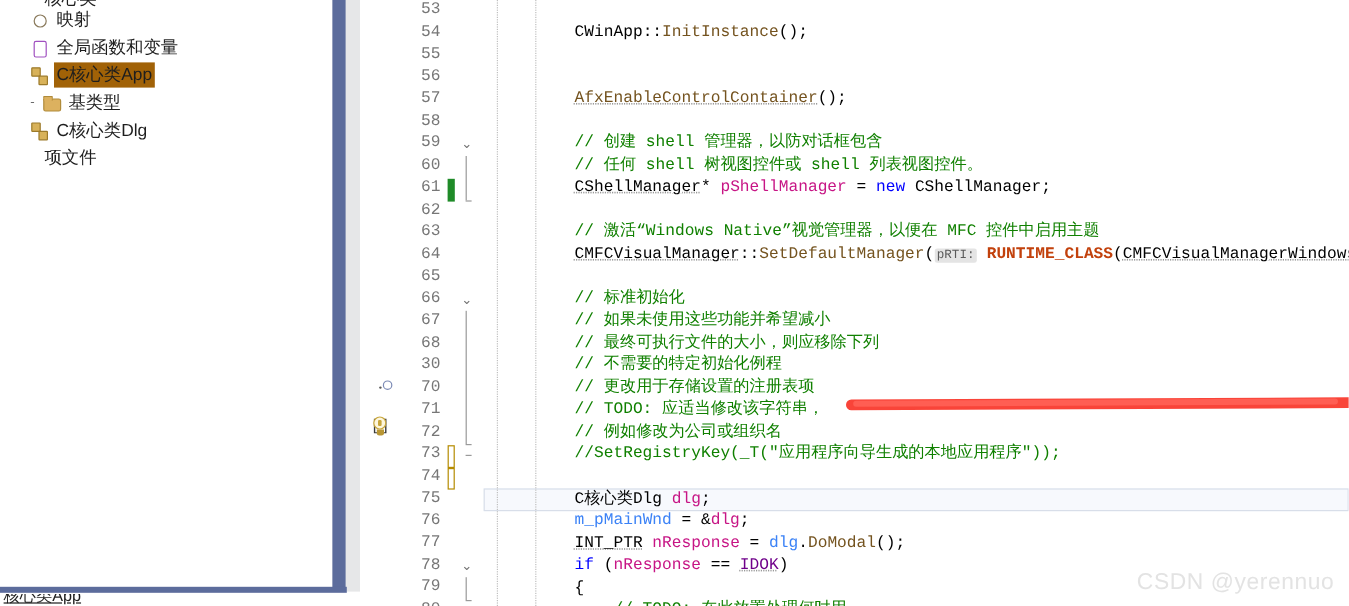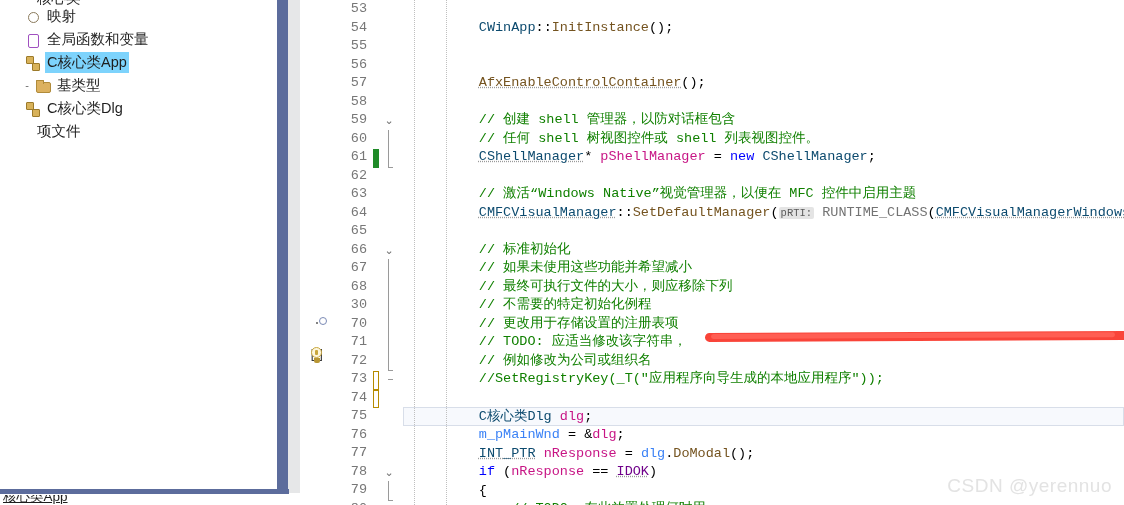--- a/index.html
+++ b/index.html
@@ -30,21 +30,21 @@
     height: 23px;
     display: flex;
     align-items: center;
     padding-left: 0px;
     white-space: nowrap;
     font-size: 14.5px;
     color: #1e1e1e;
     font-family: "Liberation Sans", sans-serif;
   }
   .tree-item.selected .tree-label {
-    background: #7dd3fc;
+    background: #a16207;
   }
   .tw-expander {
     width: 14px; min-width: 14px;
     text-align: center;
     color: #6a6a6a;
     font-size: 11px;
     line-height: 1;
   }
   .tw-icon {
     width: 18px; min-width: 18px;
@@ -288,25 +288,25 @@
   }
   
   .guide {
     position: absolute;
     top: 0; width: 0; height: 100%;
     border-left: 1px dotted #bfbfbf;
   }
 
   
   .t-cmt   { color: #108000; }
-  .t-type  { color: #0c4a6e; }
+  .t-type  { color: #000000; }
   .t-kw    { color: #0000ff; }
   .t-id    { color: #3b82f6; }
   .t-var   { color: #c71585; }
-  .t-macro { color: #737373; }
+  .t-macro { color: #c2410c; font-weight: bold; }
   .t-fn    { color: #74531f; }
   .t-const { color: #6f008a; }
   .t-punct { color: #000000; }
   .t-ul    { text-decoration: underline; text-decoration-style: dotted;
              text-decoration-color: #9a9a9a; }
   .hintbox {
     background: #e4e4e4;
     color: #5a5a5a;
     font-size: 10.5px;
     padding: 0 2px;

